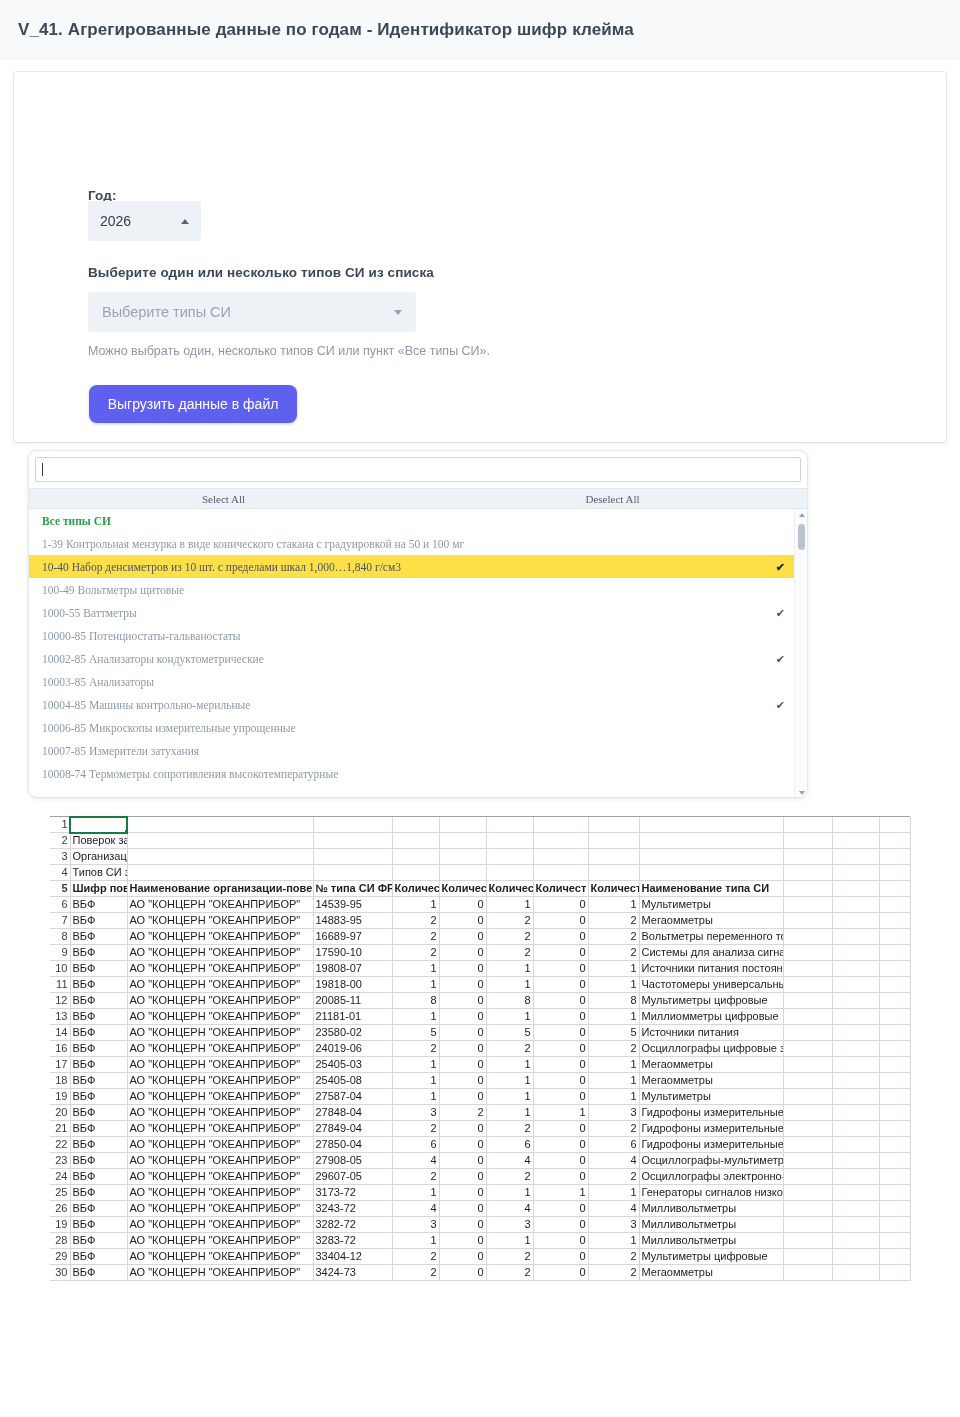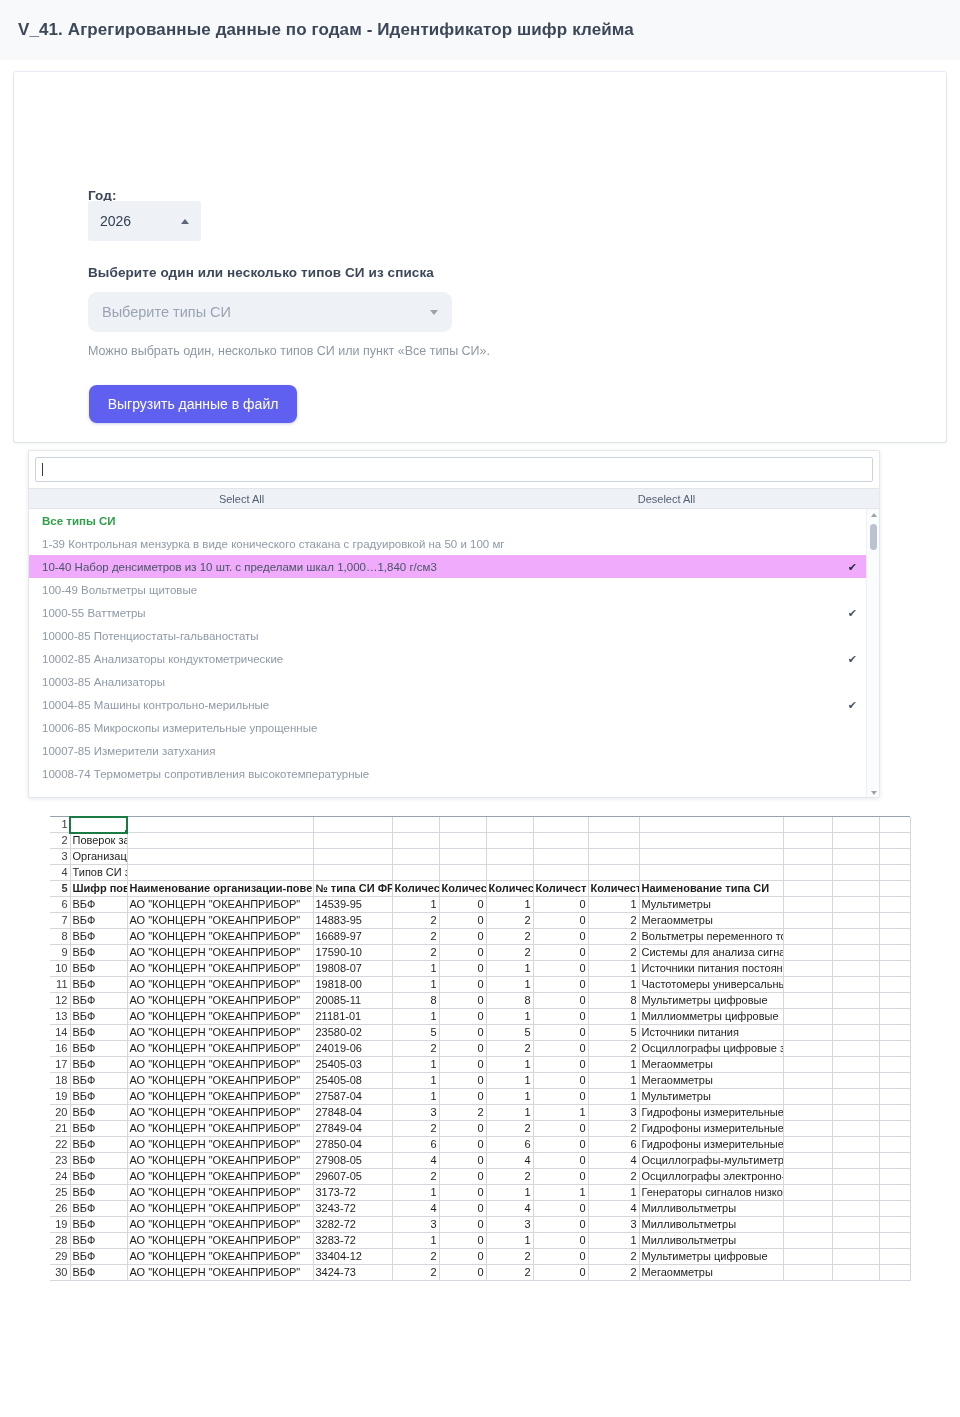--- a/index.html
+++ b/index.html
@@ -53,23 +53,23 @@
   .caret-up{
     margin-left:auto;
     width:0;height:0;
     border-left:4px solid transparent;
     border-right:4px solid transparent;
     border-bottom:5px solid #5b6777;
   }
 
   .types-select{
     position:absolute; left:88px; top:292px;
-    width:364px; height:40px;
+    width:328px; height:40px;
     background:#eef1f6;
-    border:none; border-radius:9px;
+    border:none; border-radius:3px;
     display:flex; align-items:center; padding:0 14px;
     cursor:pointer;
   }
   .types-select .ph{ font-size:14.5px; color:#9aa4b1; }
   .caret-down{
     margin-left:auto;
     width:0;height:0;
     border-left:4px solid transparent;
     border-right:4px solid transparent;
     border-top:5px solid #9aa4b1;
@@ -86,26 +86,27 @@
     background:#5f5ff0;
     border:none; border-radius:8px;
     color:#ffffff; font-size:14px;
     font-family:"Liberation Sans","DejaVu Sans",sans-serif;
     cursor:pointer;
     box-shadow:0 1px 3px rgba(60,60,180,.25);
   }
 
   
   .dropdown{
-    position:absolute; left:28px; top:450px; width:852px; height:348px;
+    position:absolute; left:28px; top:450px; width:780px; height:348px;
     background:#ffffff;
     border:1px solid #e3e7ee;
     box-shadow:0 1px 4px rgba(20,30,60,.10);
-    border-radius:2px;
+    border-radius:9px;
     overflow:hidden;
+    font-family:Liberation Serif, serif;
   }
   .dd-search{
     margin:6px 6px 0 6px; height:25px;
     border:1px solid #ccd3de; border-radius:2px;
     background:#fff; display:flex; align-items:center; padding:0 6px;
   }
   .caret-bar{
     width:1px; height:13px; background:#3a3a3a;
   }
   .dd-actions{
@@ -130,21 +131,21 @@
     padding:0 28px 0 13px;
     font-size:11.5px;
     color:#8e99a7;
     cursor:pointer;
     position:relative;
   }
   .dd-item.group{
     color:#2fa04a; font-weight:bold; font-size:11.5px;
   }
   .dd-item.active{
-    background:#f0abfc; color:#4a5565;align-items:center;
+    background:#fde047; color:#4a5565;align-items:center;
   }
   .dd-item .chk{
     position:absolute; right:22px; top:50%; transform:translateY(-50%);
     font-size:11px; color:#4a5565;
   }
   .dd-item.active .chk{ color:#23303f; font-weight:bold; }
 
   
   .dd-scroll{
     position:absolute; right:0; top:58px; width:13px; height:290px;

